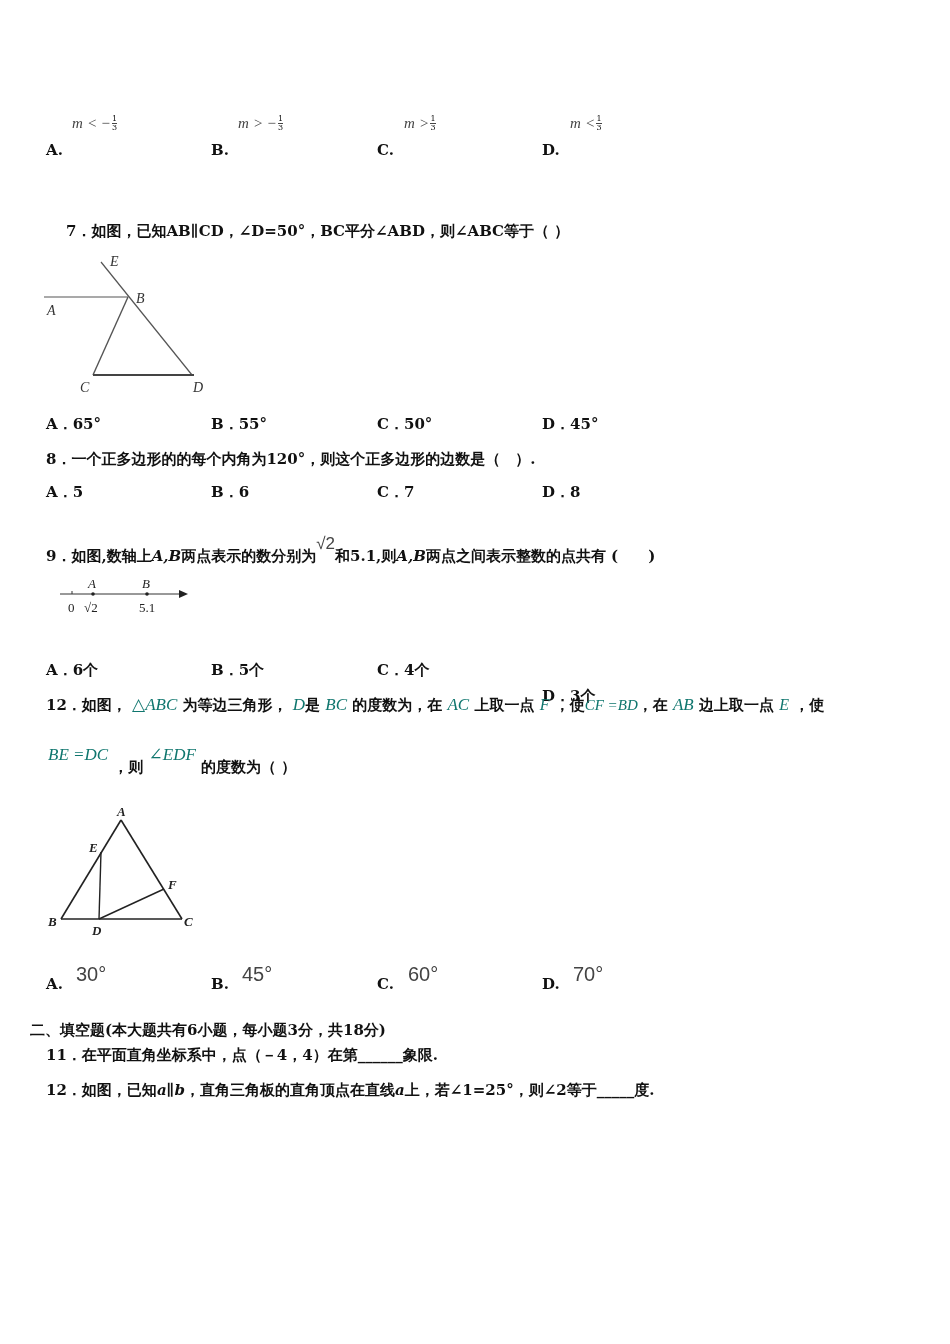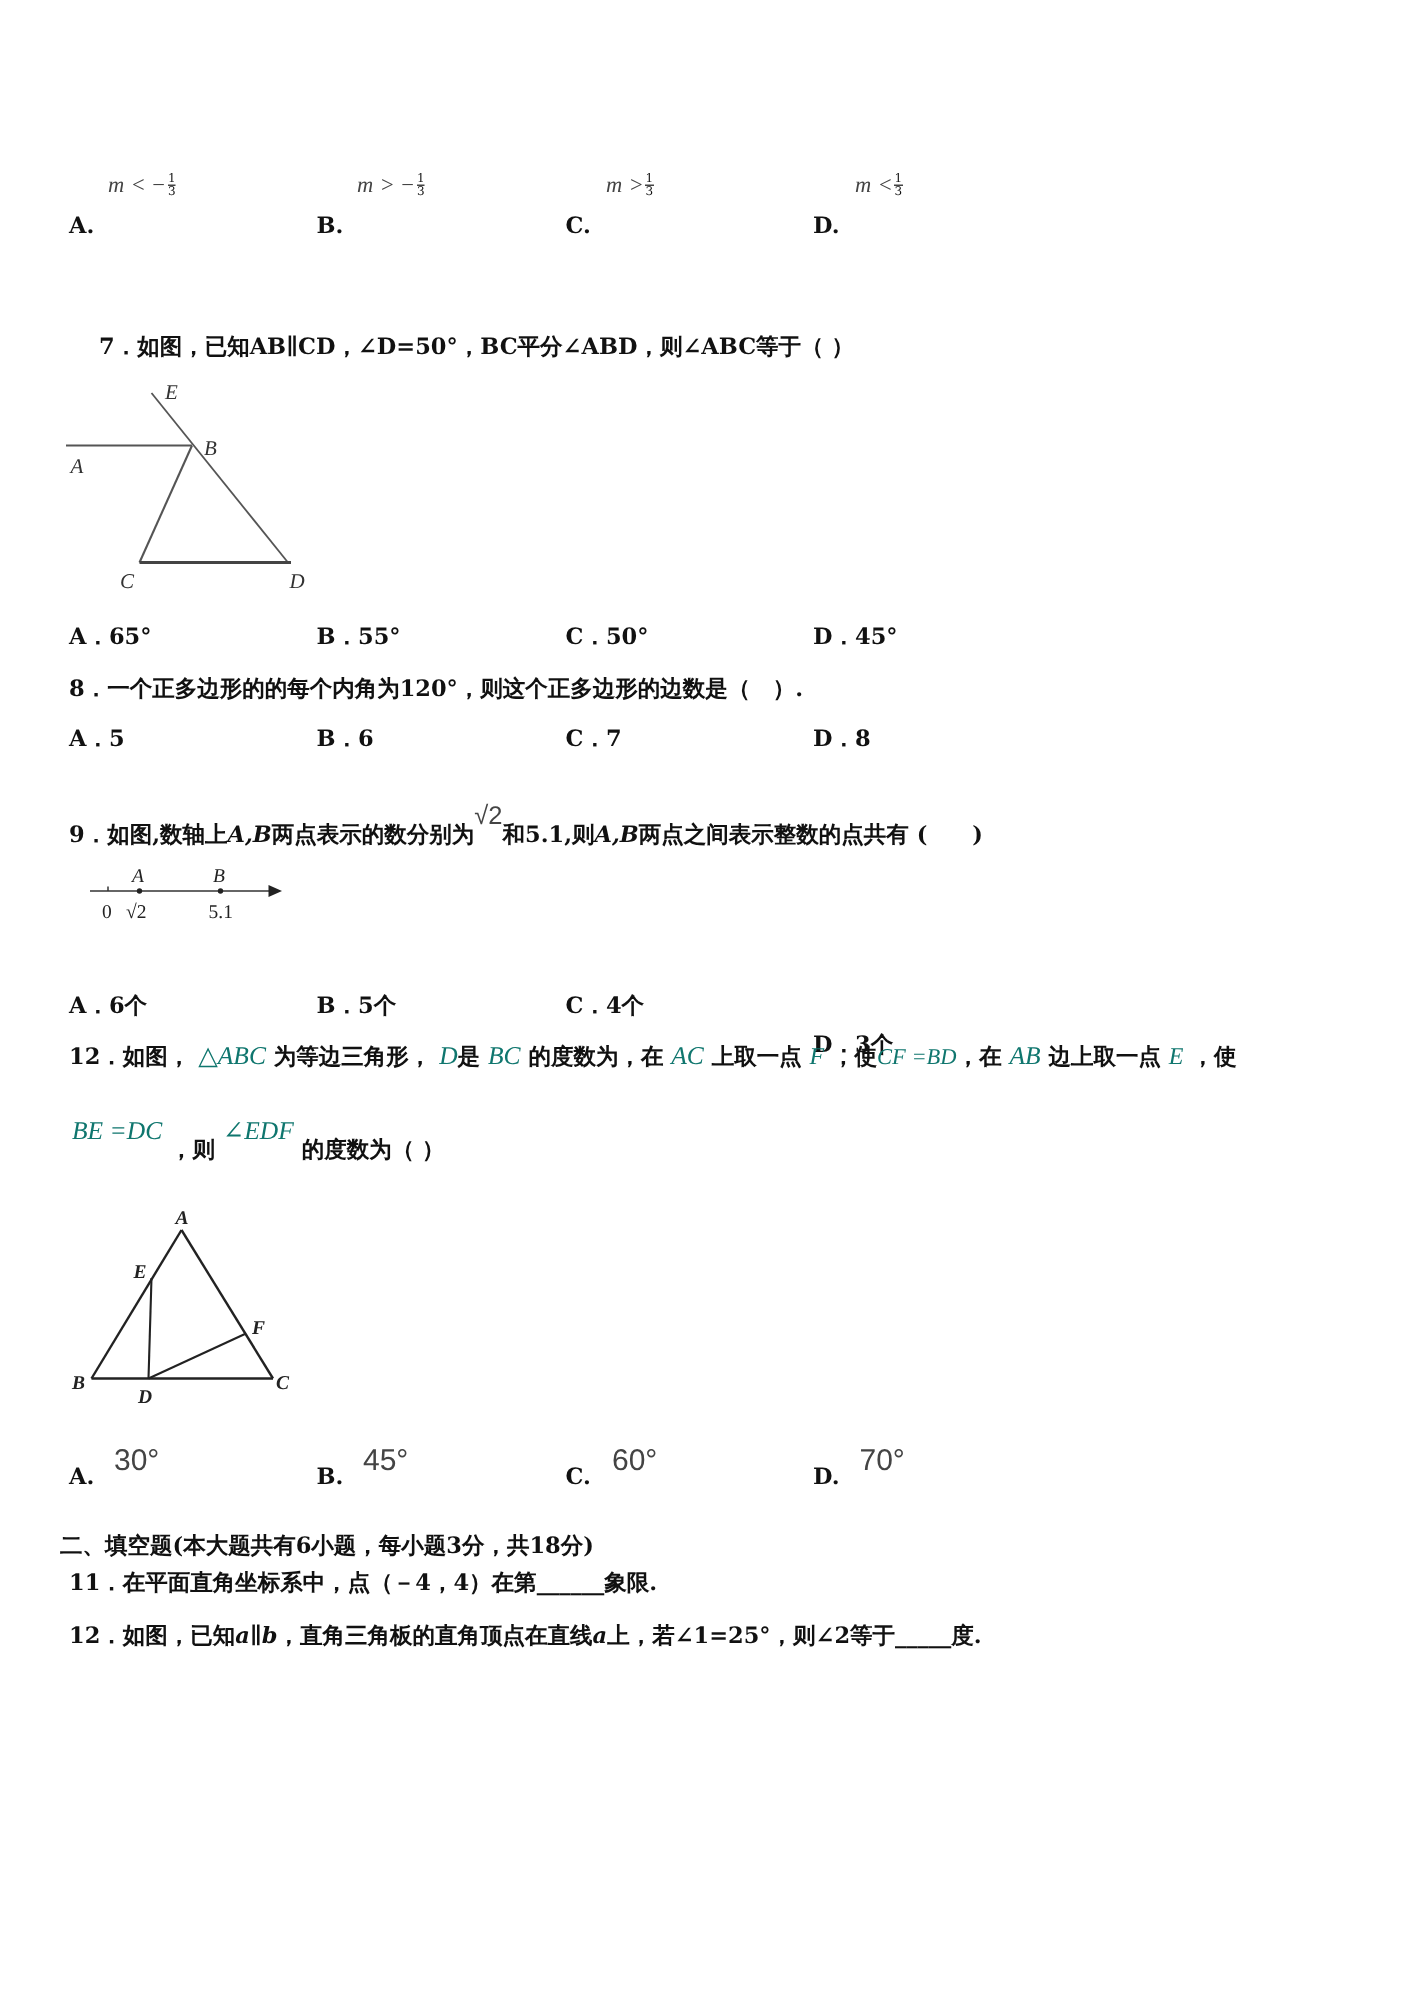--- a/index.html
+++ b/index.html
@@ -135,21 +135,21 @@
 
 <div class="abs opt" style="left:46px;top:975px;">A.</div>
 <div class="abs numval" style="left:76px;top:963px;">30°</div>
 <div class="abs opt" style="left:211px;top:975px;">B.</div>
 <div class="abs numval" style="left:242px;top:963px;">45°</div>
 <div class="abs opt" style="left:377px;top:975px;">C.</div>
 <div class="abs numval" style="left:408px;top:963px;">60°</div>
 <div class="abs opt" style="left:542px;top:975px;">D.</div>
 <div class="abs numval" style="left:573px;top:963px;">70°</div>
 
-<div class="abs q" style="left:40px;top:1021px;">二、填空题(本大题共有6小题，每小题3分，共18分)</div>
+<div class="abs q" style="left:30px;top:1021px;">二、填空题(本大题共有6小题，每小题3分，共18分)</div>
 
 <div class="abs q" style="left:46px;top:1046px;">
   <span>11．在平面直角坐标系中，点（－4，4）在第</span><span>______</span><span>象限.</span>
 </div>
 
 <div class="abs q" style="left:46px;top:1081px;">
   <span>12．如图，已知</span><span style="font-style:italic">a∥b</span><span>，直角三角板的直角顶点在直线</span><span style="font-style:italic">a</span><span>上，若∠1=25°，则∠2等于</span><span>_____</span><span>度.</span>
 </div>
 
 </body></html>

